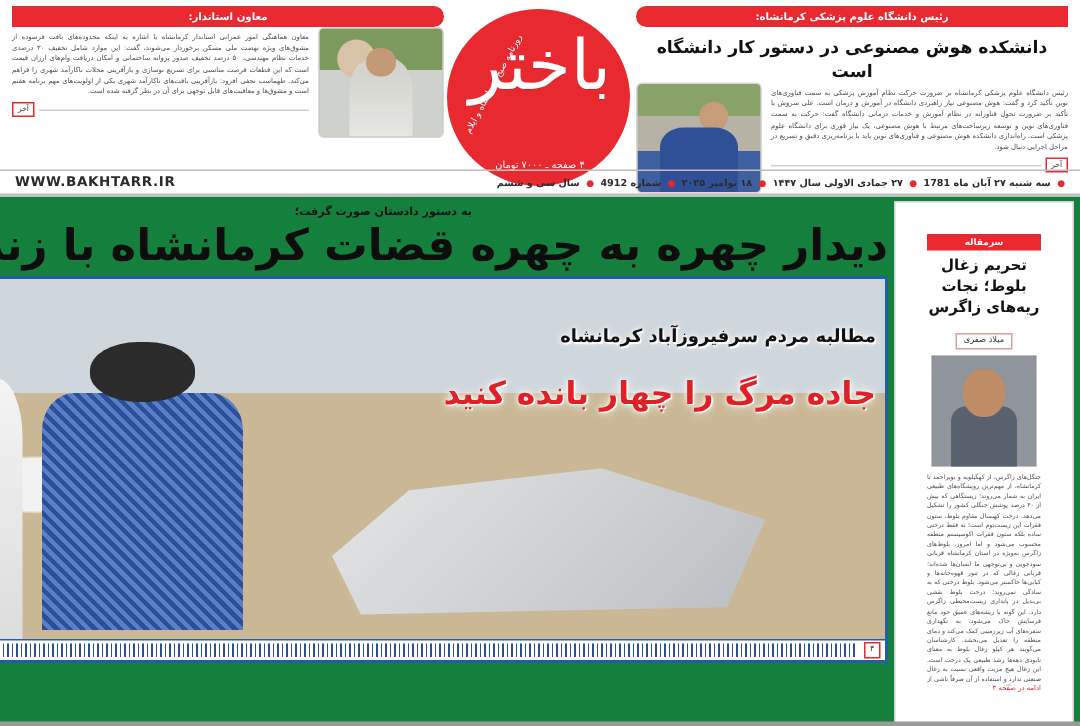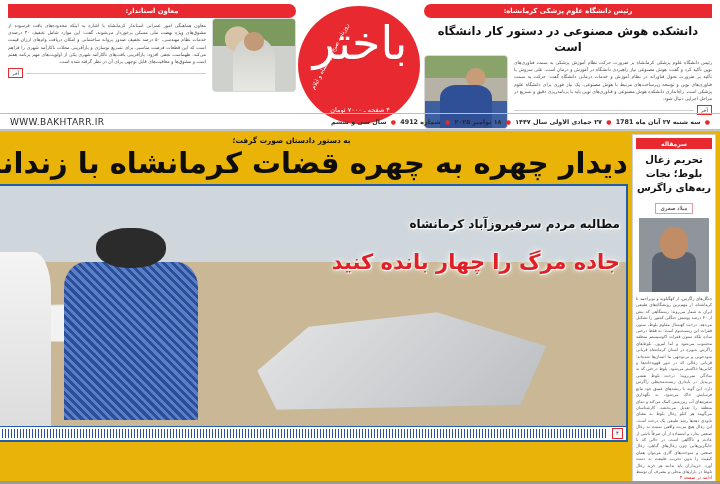--- a/index.html
+++ b/index.html
@@ -5,21 +5,21 @@
 <style>
   html,body{margin:0;padding:0;}
   body{
     width:720px;height:484px;overflow:hidden;
     background:#ffffff;
     font-family:"DejaVu Sans","Liberation Sans",sans-serif;
     color:#1a1a1a;
   }
   .page{
     position:relative;width:720px;height:484px;
-    background:#eab308;
+    background:#15803d;
     box-sizing:border-box;
   }
 
   
   .masthead{
     position:relative;width:720px;height:131px;
     background:#ffffff;
     border-bottom:1px solid #c9c9c9;
     box-sizing:border-box;
   }
@@ -100,21 +100,21 @@
   .ph-b:after{content:"";position:absolute;left:18%;top:40%;width:64%;height:60%;
      background:#2f4f96;border-radius:30% 30% 0 0;}
 
   .date-bar{
     position:absolute;left:0;bottom:0;width:720px;height:17px;
     border-top:1px solid #bdbdbd;border-bottom:1px solid #bdbdbd;
     display:flex;align-items:center;box-sizing:border-box;
   }
   .site-url{
     position:absolute;right:auto;left:10px;
-    font-size:9px;font-weight:400;letter-spacing:.4px;color:#2b2b2b;
+    font-size:9px;font-weight:700;letter-spacing:.4px;color:#2b2b2b;
     direction:ltr;
   }
   .date-line{
     position:absolute;right:8px;font-size:6.4px;font-weight:700;color:#2b2b2b;
     white-space:nowrap;
   }
   .dot{color:#e8292f;font-size:6px;padding:0 2px;}
 
   
   .content{
@@ -186,21 +186,21 @@
     font-size:5.5px;padding:0 3px;line-height:9px;margin-left:4px;
   }
   .barcode{
     flex:1;height:9px;
     background:repeating-linear-gradient(90deg,#2b4f9b 0 1px,#ffffff 1px 3px);
   }
 
   
   .side-box{
     border:1px solid #cfcfcf;height:100%;box-sizing:border-box;
-    padding:3px;display:flex;flex-direction:column;background:#fff;
+    padding:21px;display:flex;flex-direction:column;background:#fff;
   }
   .side-tag{
     background:#e8292f;color:#fff;font-size:6px;font-weight:700;
     text-align:center;line-height:11px;height:11px;width:76px;margin:0 auto;
   }
   .side-head{
     text-align:center;font-size:10px;line-height:14px;font-weight:700;
     color:#111;margin-top:4px;
   }
   .side-author{

